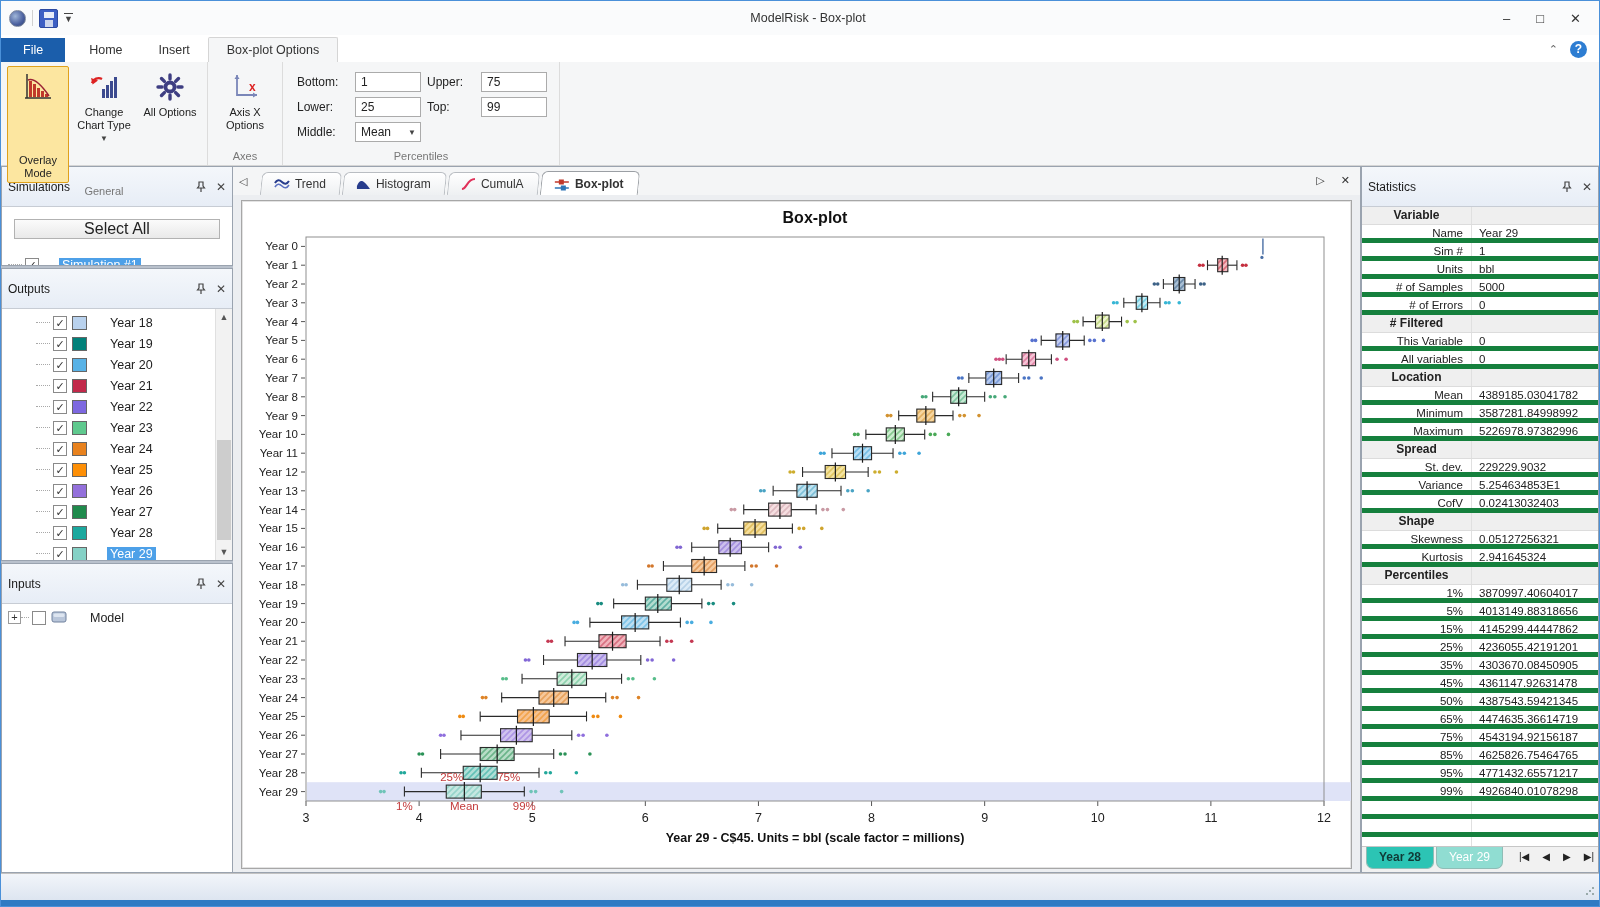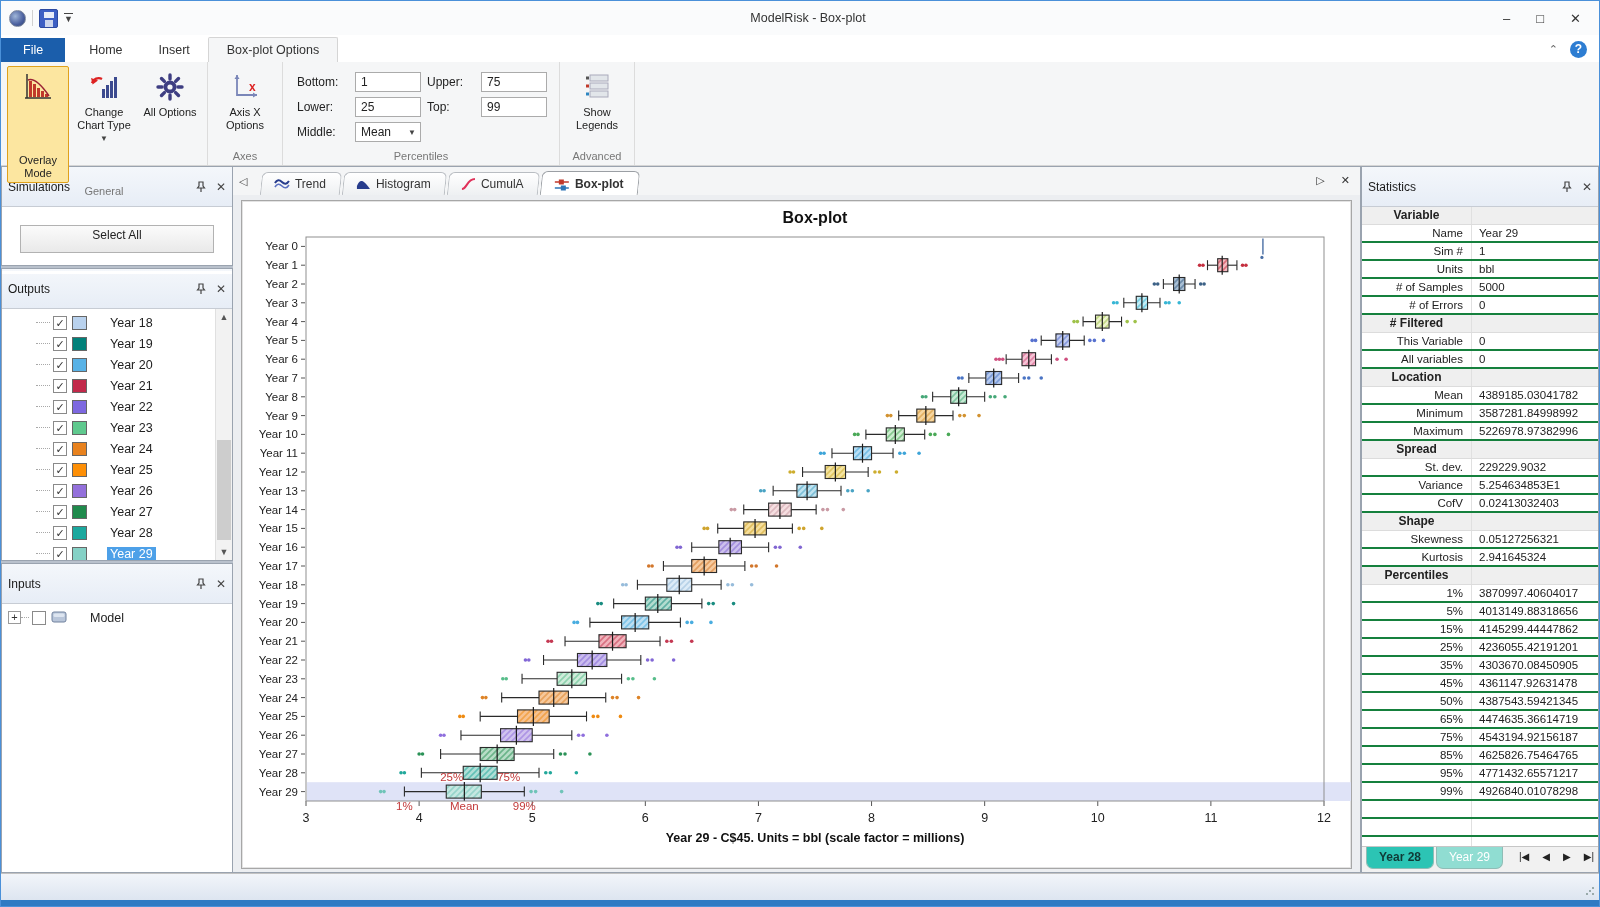--- a/index.html
+++ b/index.html
@@ -49,21 +49,21 @@
   .leftcol { width:232px; display:flex; flex-direction:column; gap:2px; background:#b9c1cc; flex:0 0 auto; }
   .panel { background:#fff; border:1px solid #9aa3af; display:flex; flex-direction:column; min-height:0; }
   .panel-head { height:40px; background:linear-gradient(#f4f7fb,#e7edf6); border-bottom:1px solid #c7ccd4; display:flex; align-items:center; padding:0 6px; flex:0 0 auto; }
   .panel-title { font-size:12px; color:#1a1a1a; }
   .panel-icons { margin-left:auto; display:flex; gap:10px; align-items:center; color:#444; }
   .pinicn { font-size:11px; transform:rotate(0deg); }
   .closeicn { font-size:12px; }
   .sim-panel { height:100px; flex:0 0 auto; }
   .out-panel { height:293px; flex:0 0 auto; }
   .in-panel  { flex:1; }
-  .selectall { margin:18px; height:28px; background:linear-gradient(#fbfbfb,#e9e9e9); border:1px solid #b2b2b2; text-align:center; line-height:18px; font-size:12px; flex:0 0 auto; }
+  .selectall { margin:12px; height:20px; background:linear-gradient(#fbfbfb,#e9e9e9); border:1px solid #b2b2b2; text-align:center; line-height:18px; font-size:16px; flex:0 0 auto; }
   .treearea { flex:1; background:#fff; position:relative; overflow:hidden; padding-top:3px; }
   .trow { display:flex; align-items:center; height:21px; padding-left:6px; white-space:nowrap; }
   .dotline { width:14px; border-top:1px dotted #a8a8a8; margin-right:3px; flex:0 0 auto; }
   .cbox { width:14px; height:14px; border:1px solid #8a8a8a; background:#fff; font-size:11px; line-height:12px; text-align:center; color:#333; flex:0 0 auto; }
   .swatch { width:15px; height:14px; border:1px solid #666; margin-left:5px; flex:0 0 auto; }
   .tlabel { margin-left:20px; font-size:12.5px; padding:0 3px; }
   .tlabel.sel { background:#4da0e8; color:#fff; }
   .outputs-list { position:relative; padding-left:28px; }
   .scrollbar { position:absolute; right:0; top:0; bottom:0; width:17px; background:#f2f2f2; border-left:1px solid #e0e0e0; }
   .sb-arrow { position:absolute; left:0; right:0; height:16px; text-align:center; font-size:9px; color:#555; line-height:16px; }
@@ -78,21 +78,21 @@
   .ctab { display:flex; align-items:center; gap:5px; padding:4px 14px 4px 12px; margin-right:2px; background:linear-gradient(#ffffff,#eef0f2); border:1px solid #b9bdc2; border-bottom:none; border-radius:6px 6px 0 0; font-size:12px; color:#333; transform:skewX(-6deg); }
   .ctab > * { transform:skewX(6deg); }
   .ctab.active { background:#ffffff; font-weight:bold; padding-top:5px; border-color:#9b9fa4; z-index:2; }
   .tabbar-right { position:absolute; right:10px; top:7px; display:flex; gap:16px; color:#333; font-size:11px; }
   .chart-card { margin:5px 8px 8px 8px; background:#fff; border:1px solid #a7a7a7; flex:1; box-shadow:0 0 0 1px #e3e3e3 inset; }
   svg text { font-family:"Liberation Sans",sans-serif; }
 
   
   .rightcol { width:238px; flex:0 0 auto; display:flex; flex-direction:column; background:#fff; border:1px solid #9aa3af; border-left:1px solid #9aa3af; }
   .stats-table { flex:1; overflow:hidden; background:#fff; }
-  .srow { display:flex; height:18px; border-bottom:2px solid #15803d; font-size:11.5px; }
+  .srow { display:flex; height:18px; border-bottom:5px solid #15803d; font-size:11.5px; }
   .srow .k { width:110px; text-align:right; padding-right:8px; border-right:1px solid #e0e0e0; color:#222; line-height:17px; white-space:nowrap; }
   .srow .v { flex:1; padding-left:7px; color:#222; line-height:17px; white-space:nowrap; overflow:hidden; }
   .srow.head { background:#efefef; border-bottom:1px solid #dcdcdc; }
   .srow.head .k { font-weight:bold; text-align:center; padding-right:0; font-size:12px; border-right:1px solid #e0e0e0; }
   .sheetbar { height:26px; background:#f1f1f1; border-top:1px solid #c6c6c6; display:flex; align-items:flex-start; padding:0 4px; gap:2px; flex:0 0 auto; }
   .sheettab { padding:3px 12px 4px; font-size:12px; border-radius:0 0 7px 7px; border:1px solid #8fbdb6; border-top:none; }
   .sheettab.active { background:#2cc4b4; color:#103a36; font-weight:bold; }
   .sheettab.idle { background:#90ddd2; color:#fff; }
   .sheetnav { margin-left:auto; display:flex; gap:13px; align-items:center; padding-top:4px; color:#222; font-size:10px; }
 
@@ -215,38 +215,20 @@
         <span class="pct-input">99</span>
         <span class="pct-label">Middle:</span>
         <span class="pct-select">
             <span>Mean</span>
             <span class="caret-sm">▼</span>
           </span>
       </div>
       <div class="rgroup-label">Percentiles</div>
     </div>
 
-    <div class="rgroup">
-      <div class="rbtns">
-        <div class="bigbtn">
-          <span class="icn">
-            <svg width="30" height="30" viewBox="0 0 30 30">
-                <rect x="8" y="3" width="18" height="6" fill="#e2e6ea" stroke="#aab"></rect>
-                <rect x="8" y="11" width="18" height="6" fill="#e2e6ea" stroke="#aab"></rect>
-                <rect x="8" y="19" width="18" height="6" fill="#e2e6ea" stroke="#aab"></rect>
-                <rect x="4" y="4.5" width="3" height="3" fill="#555"></rect>
-                <rect x="4" y="12.5" width="3" height="3" fill="#c0392b"></rect>
-                <rect x="4" y="20.5" width="3" height="3" fill="#2e86c1"></rect>
-              </svg>
-          </span>
-          <span class="lbl">Show Legends</span>
-        </div>
-      </div>
-      <div class="rgroup-label">Advanced</div>
-    </div>
   </div>
 
   <div class="workspace">
 
     <div class="leftcol">
       <div class="panel sim-panel">
         <div class="panel-head">
           <span class="panel-title">Simulations</span>
           <span class="panel-icons">
             <svg class="pinicn" width="10" height="12" viewBox="0 0 10 12">

